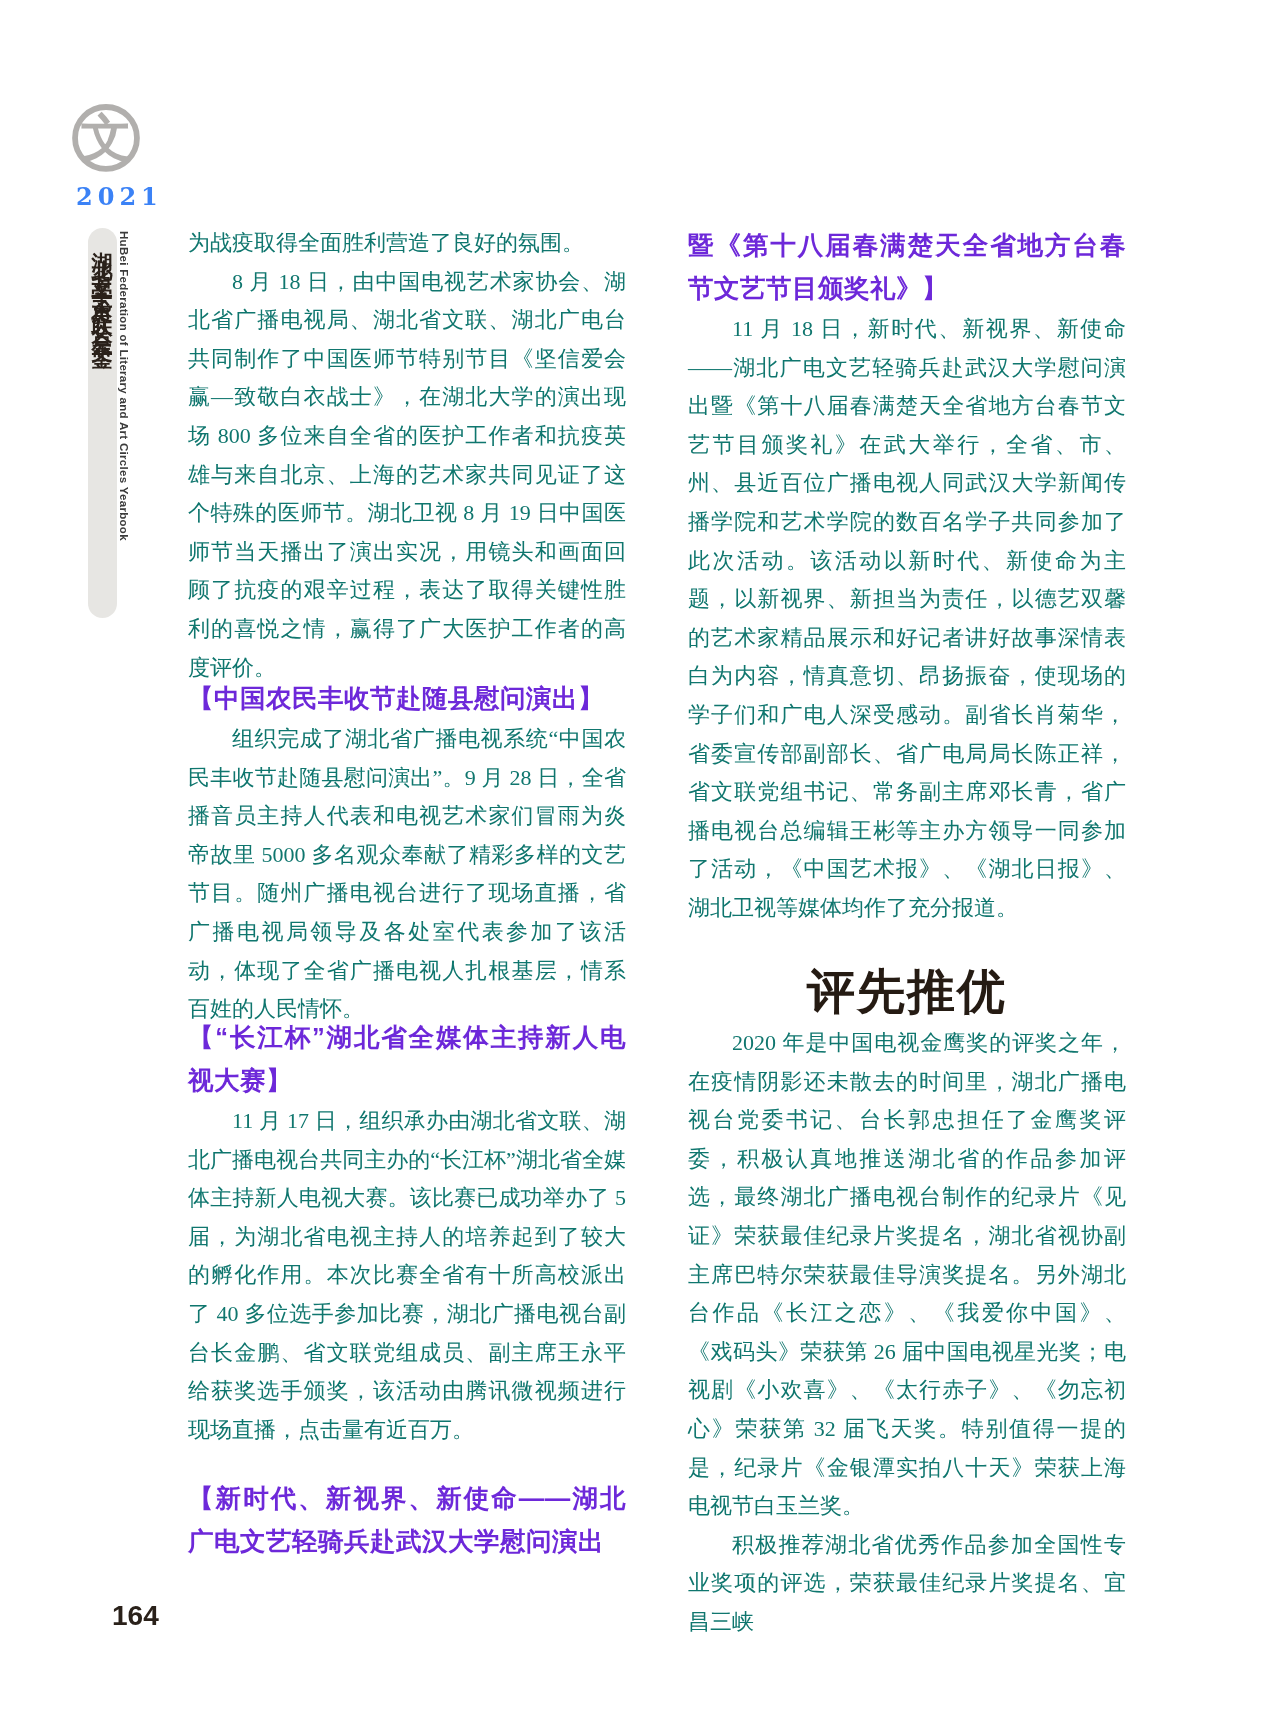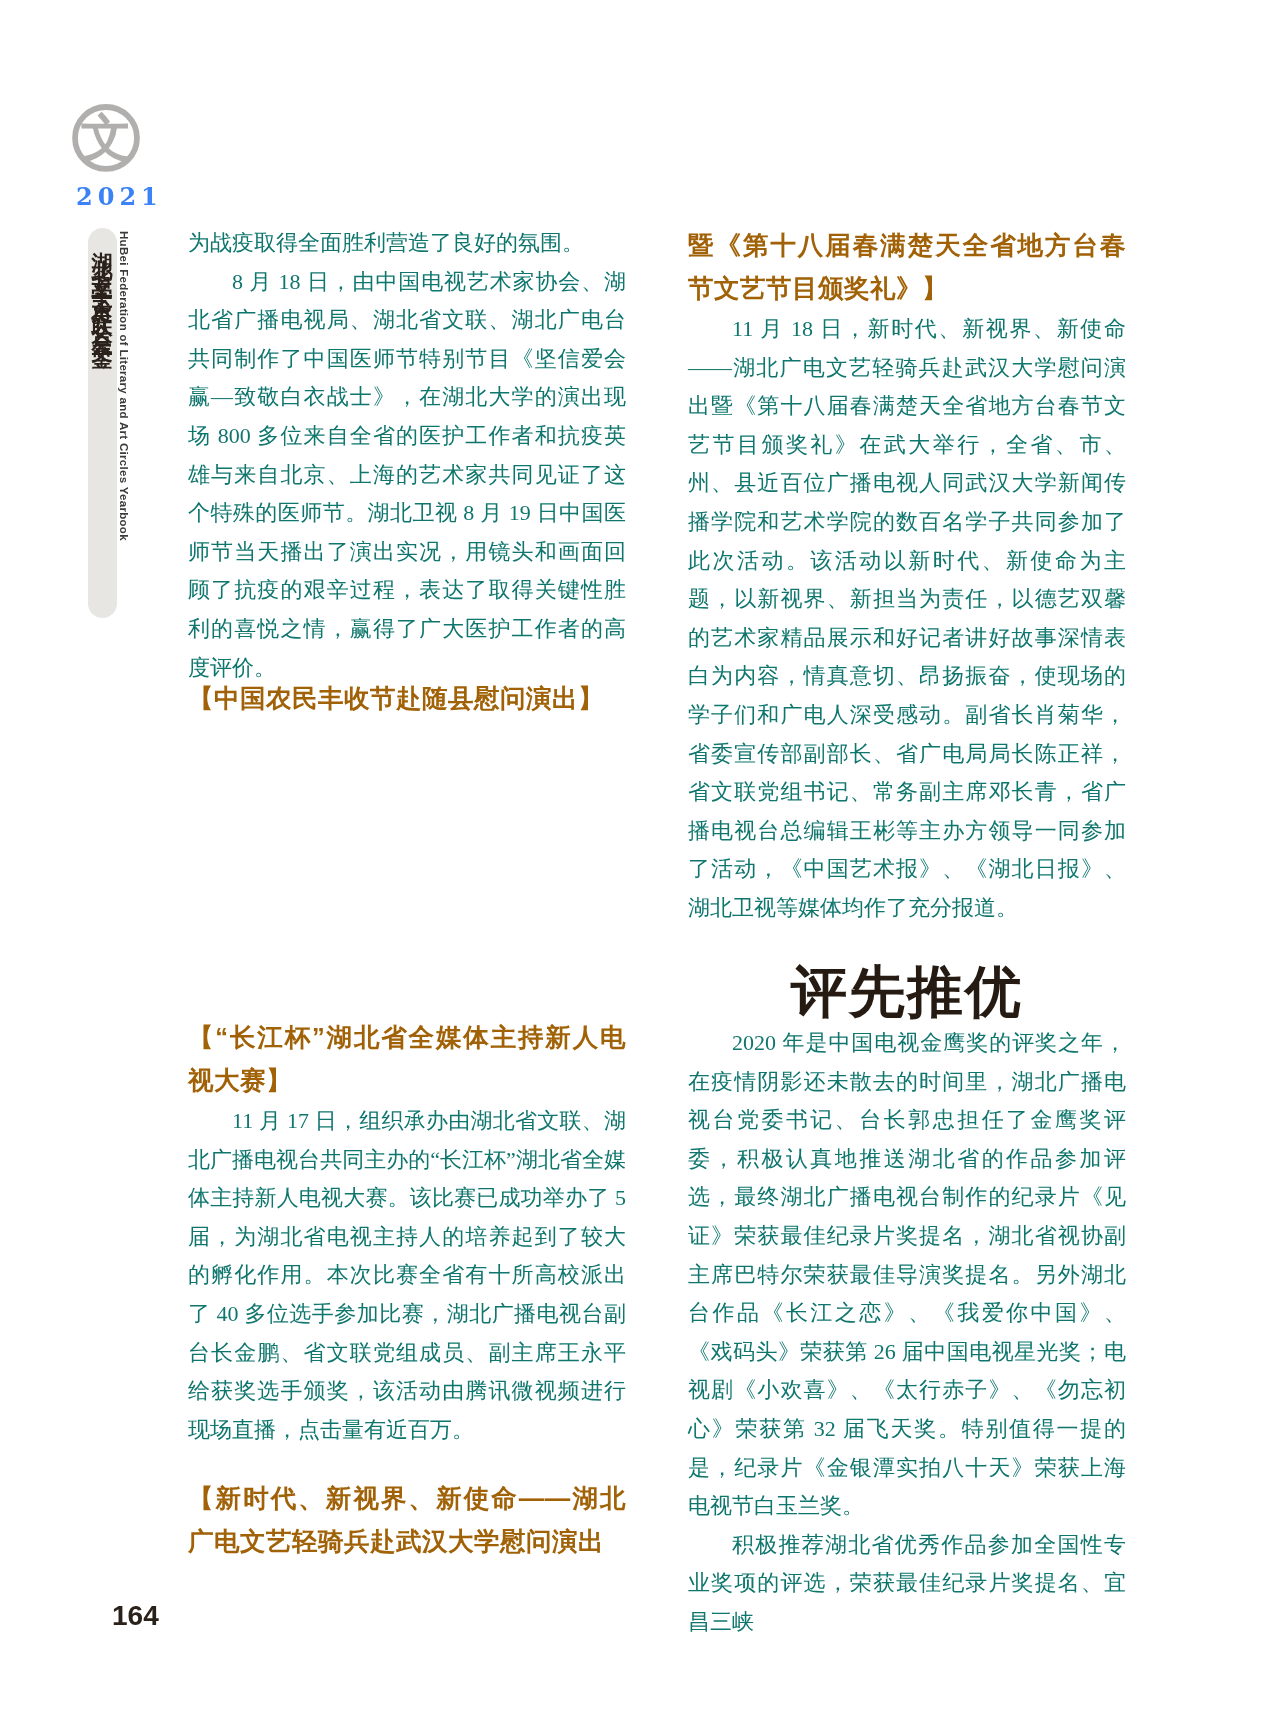--- a/index.html
+++ b/index.html
@@ -42,26 +42,26 @@
   .block{position:absolute;left:0;width:438px;}
   .block p{
     margin:0;font-size:22px;line-height:38.6px;
     text-align:justify;text-indent:2em;color:#0f766e;
   }
   .block p.noindent{text-indent:0;}
   .head{
     position:absolute;left:0;width:438px;margin:0;
     font-family:"Liberation Sans","DejaVu Sans",sans-serif;
     font-weight:bold;font-size:25.5px;line-height:43px;
-    color:#a16207;text-align:justify;letter-spacing:0.5px;
+    color:#6d28d9;text-align:justify;letter-spacing:0.5px;
   }
   .section-title{
     position:absolute;left:0;width:438px;margin:0;
     font-family:"Liberation Sans","DejaVu Sans",sans-serif;
-    font-weight:bold;font-size:56px;line-height:48px;
+    font-weight:bold;font-size:48px;line-height:48px;
     color:#251b13;text-align:center;letter-spacing:2px;
   }
 </style>
 </head>
 <body>
 
 <div>
 
   <div class="logo">
     <svg width="72" height="86" viewBox="0 0 100 118">
@@ -80,20 +80,23 @@
 
   <div class="col col1">
 
     <div class="block" style="top:224px;">
       <p class="noindent">为战疫取得全面胜利营造了良好的氛围。</p>
       <p>8 月 18 日，由中国电视艺术家协会、湖北省广播电视局、湖北省文联、湖北广电台共同制作了中国医师节特别节目《坚信爱会赢—致敬白衣战士》，在湖北大学的演出现场 800 多位来自全省的医护工作者和抗疫英雄与来自北京、上海的艺术家共同见证了这个特殊的医师节。湖北卫视 8 月 19 日中国医师节当天播出了演出实况，用镜头和画面回顾了抗疫的艰辛过程，表达了取得关键性胜利的喜悦之情，赢得了广大医护工作者的高度评价。</p>
     </div>
 
     <h2 class="head" style="top:677px;">【中国农民丰收节赴随县慰问演出】</h2>
 
+    <div class="block" style="top:720px;">
+      <p>组织完成了湖北省广播电视系统“中国农民丰收节赴随县慰问演出”。9 月 28 日，全省播音员主持人代表和电视艺术家们冒雨为炎帝故里 5000 多名观众奉献了精彩多样的文艺节目。随州广播电视台进行了现场直播，省广播电视局领导及各处室代表参加了该活动，体现了全省广播电视人扎根基层，情系百姓的人民情怀。</p>
+    </div>
 
     <h2 class="head" style="top:1016px;">【“长江杯”湖北省全媒体主持新人电视大赛】</h2>
 
     <div class="block" style="top:1102px;">
       <p>11 月 17 日，组织承办由湖北省文联、湖北广播电视台共同主办的“长江杯”湖北省全媒体主持新人电视大赛。该比赛已成功举办了 5 届，为湖北省电视主持人的培养起到了较大的孵化作用。本次比赛全省有十所高校派出了 40 多位选手参加比赛，湖北广播电视台副台长金鹏、省文联党组成员、副主席王永平给获奖选手颁奖，该活动由腾讯微视频进行现场直播，点击量有近百万。</p>
     </div>
 
     <h2 class="head" style="top:1477px;">【新时代、新视界、新使命——湖北广电文艺轻骑兵赴武汉大学慰问演出</h2>
   </div>
 

